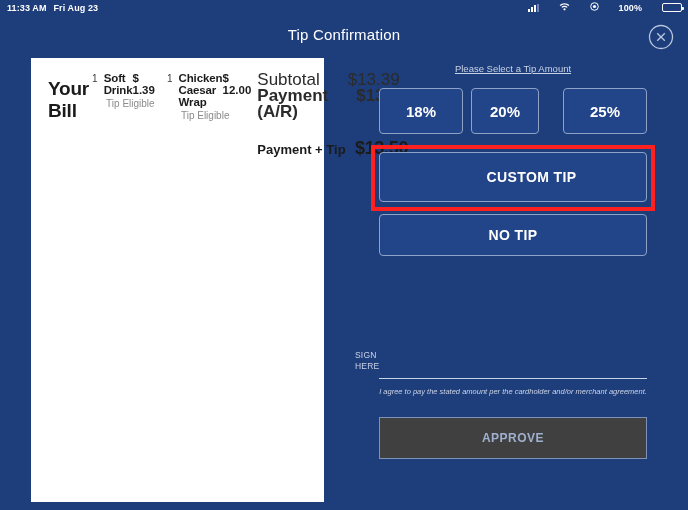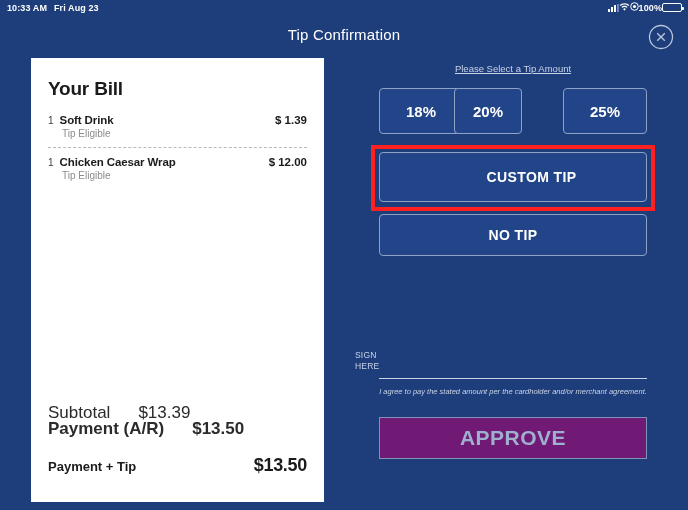--- a/index.html
+++ b/index.html
@@ -24,21 +24,21 @@
     display: flex;
     align-items: center;
     color: #ffffff;
     font-size: 9px;
     font-weight: bold;
     letter-spacing: 0.1px;
   }
   #status-left { display: flex; align-items: center; gap: 7px; padding-left: 7px; }
   #status-right {
     position: absolute; right: 6px; top: 0; height: 15px;
-    display: flex; align-items: center; gap: 0;
+    display: flex; align-items: center; gap: 20px;
   }
   .signal-bars { display: flex; align-items: flex-end; gap: 1px; height: 8px; }
   .signal-bars i { display: block; width: 2px; background: #ffffff; }
   .signal-bars i:nth-child(1) { height: 3px; }
   .signal-bars i:nth-child(2) { height: 5px; }
   .signal-bars i:nth-child(3) { height: 7px; }
   .signal-bars i:nth-child(4) { height: 8px; background: #6f86b5; }
   .battery-pct { font-size: 9px; font-weight: bold; }
   .battery-shell {
     width: 20px; height: 9px;
@@ -74,21 +74,20 @@
   }
 
   
   #bill-card {
     position: absolute;
     left: 31px; top: 58px;
     width: 293px; height: 444px;
     background: #ffffff;
     padding: 14px 14px 0 14px;
     display: flex;
-    flex-direction: column;
   }
   #bill-heading {
     font-size: 19px;
     font-weight: bold;
     color: #1b1b1b;
     letter-spacing: -0.2px;
     margin: 6px 0 14px 3px;
   }
   .line-item { padding: 0 3px; }
   .line-item-top {
@@ -144,21 +143,21 @@
     border: 1px solid #8ea2c6;
     border-radius: 4px;
     color: #ffffff;
     display: flex;
     align-items: center;
     justify-content: center;
     cursor: pointer;
     font-weight: bold;
   }
   #tip-18 { left: 379px; top: 88px; width: 84px; height: 46px; font-size: 15px; text-align: right; }
-  #tip-20 { left: 454px; top: 88px; width: 68px; height: 46px; font-size: 15px; }
+  #tip-20 { left: 471px; top: 88px; width: 68px; height: 46px; font-size: 15px; }
   #tip-25 { left: 563px; top: 88px; width: 84px; height: 46px; font-size: 15px; }
   #custom-tip { left: 379px; top: 152px; width: 268px; height: 50px; font-size: 14px; letter-spacing: 0.4px; padding-left: 37px; }
   #no-tip     { left: 379px; top: 214px; width: 268px; height: 42px; font-size: 14px; letter-spacing: 0.4px; }
 
   #highlight-box {
     position: absolute;
     left: 371px; top: 145px;
     width: 284px; height: 66px;
     border: 4px solid #ff2020;
     pointer-events: none;
@@ -185,38 +184,38 @@
     width: 268px;
     text-align: center;
     color: #c9d3e6;
     font-size: 7.5px;
     font-style: italic;
   }
   #approve-button {
     position: absolute;
     left: 379px; top: 417px;
     width: 268px; height: 42px;
-    background: #701a75;
+    background: #404040;
     border: 1px solid #7f93b9;
     color: #9fb0ce;
-    font-size: 21px;
+    font-size: 12px;
     font-weight: bold;
     letter-spacing: 0.5px;
     display: flex;
     align-items: center;
     justify-content: center;
     cursor: pointer;
   }
 </style>
 </head>
 <body>
 
 <div id="status-bar">
   <div id="status-left">
-    <span>10:33 AM</span>
+    <span>11:33 AM</span>
     <span>Fri Aug 23</span>
   </div>
   <div id="status-right">
     <span class="signal-bars">
       <i></i>
         <i></i>
         <i></i>
         <i></i>
     </span>
     <span>

